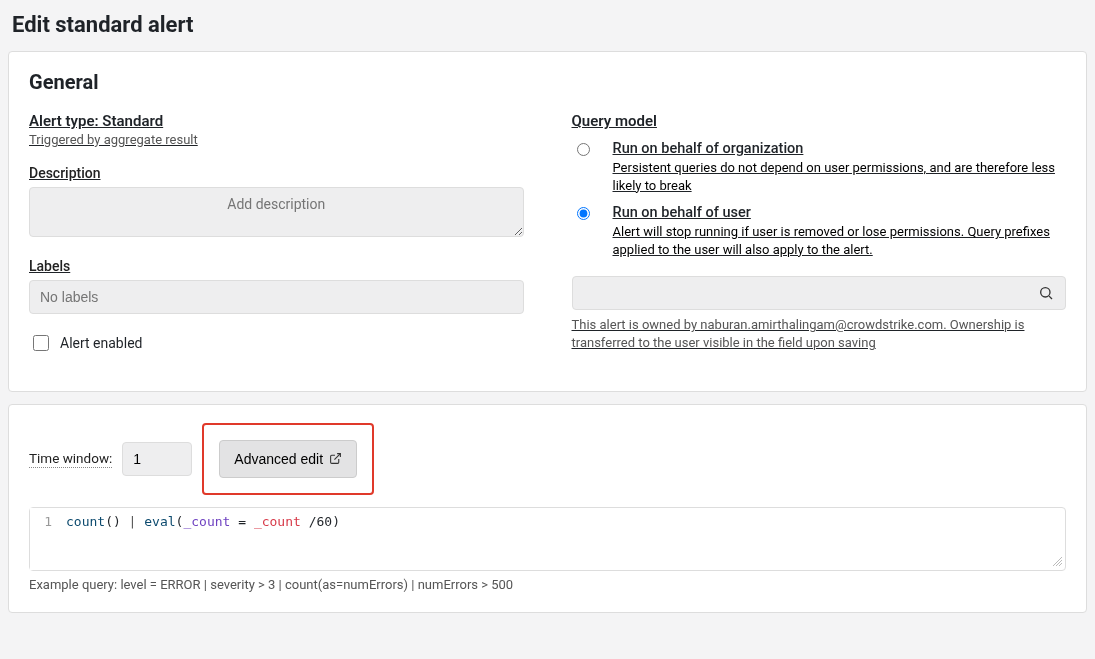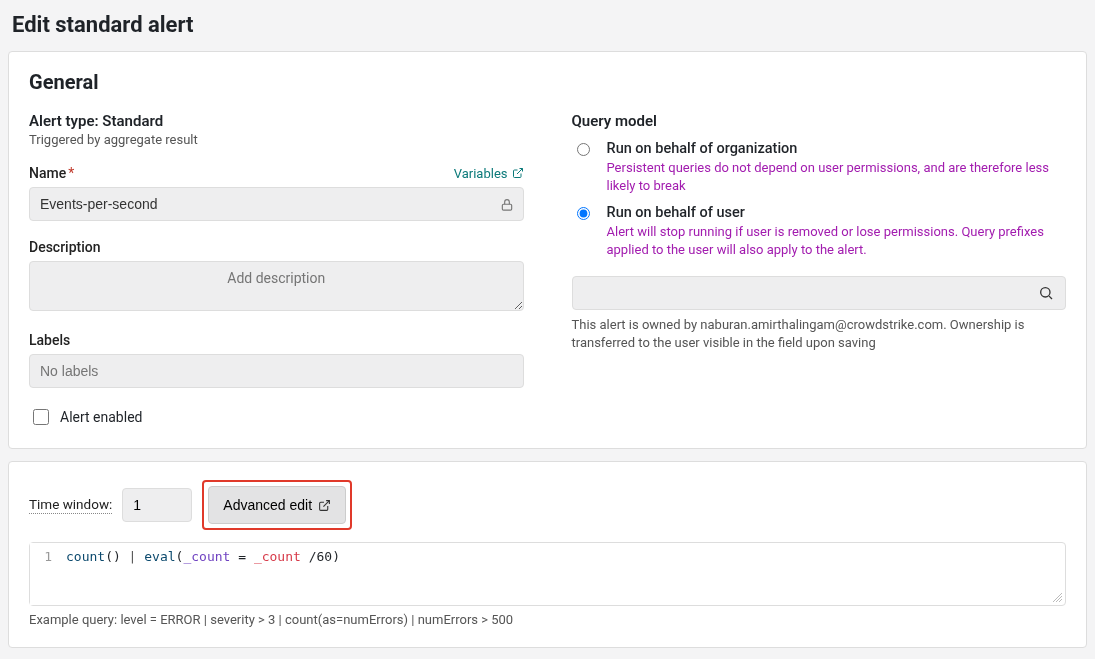--- a/index.html
+++ b/index.html
@@ -31,21 +31,21 @@
   .section-title {
     font-size: 20px;
     font-weight: 700;
     margin: 0 0 18px 0;
   }
   .cols {
     display: flex;
     gap: 48px;
   }
   .col { flex: 1; min-width: 0; }
-  .block { margin-bottom: 18px; }
+  .block { margin-bottom: 18px; text-decoration: underline; }
   .strong-line { font-weight: 600; font-size: 15px; margin-bottom: 2px; }
   .subtle { color: #555; font-size: 13px; }
   .label-row {
     display: flex;
     justify-content: space-between;
     align-items: center;
     margin-bottom: 6px;
   }
   .field-label { font-weight: 500; font-size: 14px; color: #222; }
   .req { color: #c0392b; margin-left: 2px; }
@@ -84,26 +84,26 @@
   }
   .checkbox-row {
     display: flex;
     align-items: center;
     gap: 8px;
   }
   .checkbox-row input { width: 16px; height: 16px; }
   .radio-row {
     display: flex;
     align-items: flex-start;
-    gap: 14px;
+    gap: 20px;
     margin-bottom: 10px;
   }
   .radio-row input[type=radio] { margin-top: 3px; }
   .radio-title { font-weight: 500; font-size: 14.5px; }
-  .radio-desc { color: #a21caf; font-size: 13px; margin-top: 2px; line-height: 1.35; }
+  .radio-desc { color: #000000; font-size: 13px; margin-top: 2px; line-height: 1.35; }
   .search-input-wrap { position: relative; }
   .search-input-wrap svg {
     position: absolute;
     right: 12px;
     top: 50%;
     transform: translateY(-50%);
   }
   .owner-note { font-size: 13px; color: #555; margin-top: 6px; line-height: 1.4; }
 
   
@@ -178,21 +178,21 @@
     background: #e3e3e4;
     border: 1px solid #ccc;
     border-radius: 4px;
     padding: 10px 14px;
     font-size: 14px;
     cursor: pointer;
   }
   .adv-highlight {
     border: 2px solid #e0392a;
     border-radius: 4px;
-    padding: 4px;
+    padding: 15px;
     display: inline-flex;
   }
   .code-box {
     display: flex;
     border: 1px solid #ddd;
     border-radius: 4px;
     margin-top: 12px;
     font-family: ui-monospace, SFMono-Regular, Menlo, Consolas, monospace;
     font-size: 13px;
     background: #fff;
@@ -232,44 +232,20 @@
     <div class="section-title">General</div>
 
     <div class="cols">
 
       <div class="col">
         <div class="block">
           <div class="strong-line">Alert type: Standard</div>
           <div class="subtle">Triggered by aggregate result</div>
         </div>
 
-        <div class="block">
-          <div class="label-row">
-            <div>
-              <span class="field-label">Name</span><span class="req">*</span>
-            </div>
-            <span class="variables-link">
-              <span>Variables</span>
-              <svg width="12" height="12" viewBox="0 0 24 24" fill="none" stroke="currentColor" stroke-width="2">
-                  <path d="M18 13v6a2 2 0 0 1-2 2H5a2 2 0 0 1-2-2V8a2 2 0 0 1 2-2h6"></path>
-                  <polyline points="15 3 21 3 21 9"></polyline>
-                  <line x1="10" y1="14" x2="21" y2="3"></line>
-                </svg>
-            </span>
-          </div>
-          <div class="input-with-icon">
-            <input class="input" readonly="" value="Events-per-second" style="">
-            <span class="trailing-icon">
-              <svg width="14" height="14" viewBox="0 0 24 24" fill="none" stroke="#777" stroke-width="2">
-                  <rect x="4" y="11" width="16" height="10" rx="2"></rect>
-                  <path d="M8 11V7a4 4 0 0 1 8 0v4"></path>
-                </svg>
-            </span>
-          </div>
-        </div>
 
         <div class="block">
           <div class="label-row">
             <span class="field-label">Description</span>
           </div>
           <textarea class="textarea" placeholder="Add description" style=""></textarea>
         </div>
 
         <div class="block">
           <div class="label-row">

